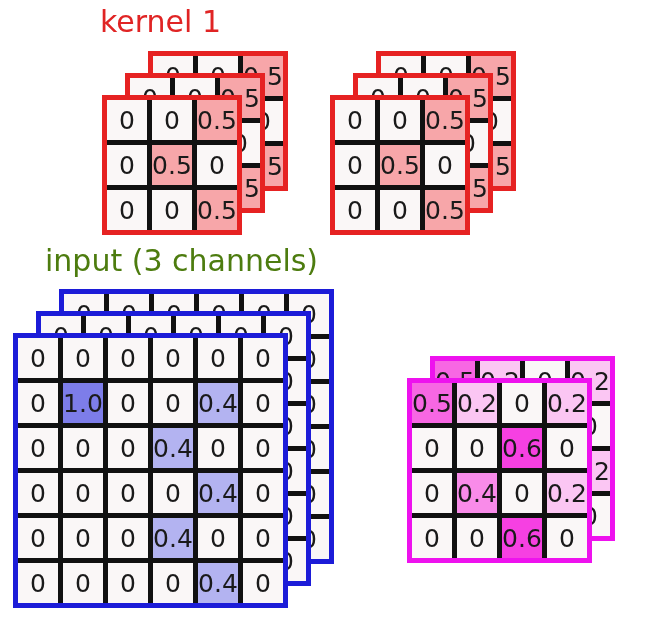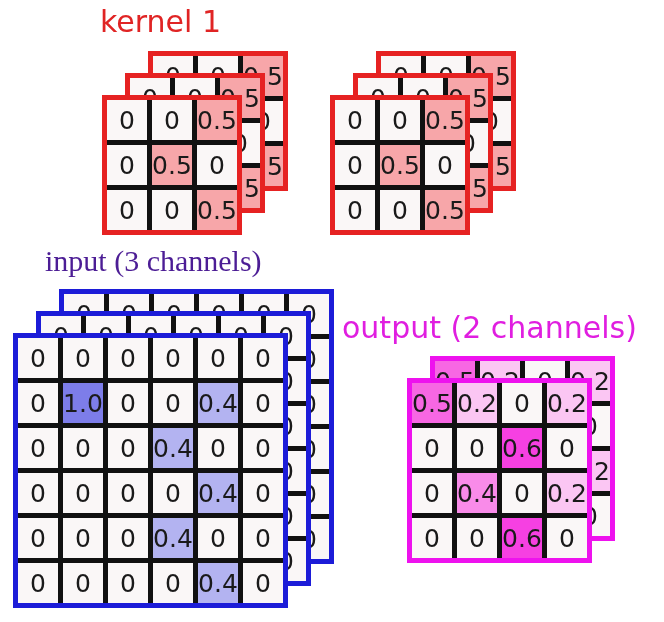--- a/index.html
+++ b/index.html
@@ -40,22 +40,21 @@
     color:#1a1a1a;
     white-space:nowrap;
     overflow:visible;
   }
 </style>
 </head>
 <body>
 
 <div class="canvas">
   <div class="glabel" id="label-kernel-1" style="color: rgb(224, 36, 36);">kernel 1</div>
-  <div class="glabel" id="label-input" style="color: #4c1d95; font-family: Liberation Serif, serif;">input (3 channels)</div>
-  <div class="glabel" id="label-output" style="color: rgb(224, 30, 224);">output (2 channels)</div>
+  <div class="glabel" id="label-input" style="color: #4d7c0f;">input (3 channels)</div>
 
   <div class="stack" id="stack-kernel-1">
       <div class="grid" style="border-color: rgb(230, 34, 34); background: rgb(17, 17, 17); left: 46px; top: 0px; z-index: 1; grid-template-columns: repeat(3, 40px);">
         <div class="cell" style="background: rgb(250, 247, 247); color: rgb(26, 26, 26);">0</div>
         <div class="cell" style="background: rgb(250, 247, 247); color: rgb(26, 26, 26);">0</div>
         <div class="cell" style="background: rgb(247, 166, 169); color: rgb(26, 26, 26);">0.5</div>
         <div class="cell" style="background: rgb(250, 247, 247); color: rgb(26, 26, 26);">0</div>
         <div class="cell" style="background: rgb(247, 166, 169); color: rgb(26, 26, 26);">0.5</div>
         <div class="cell" style="background: rgb(250, 247, 247); color: rgb(26, 26, 26);">0</div>
         <div class="cell" style="background: rgb(250, 247, 247); color: rgb(26, 26, 26);">0</div>

